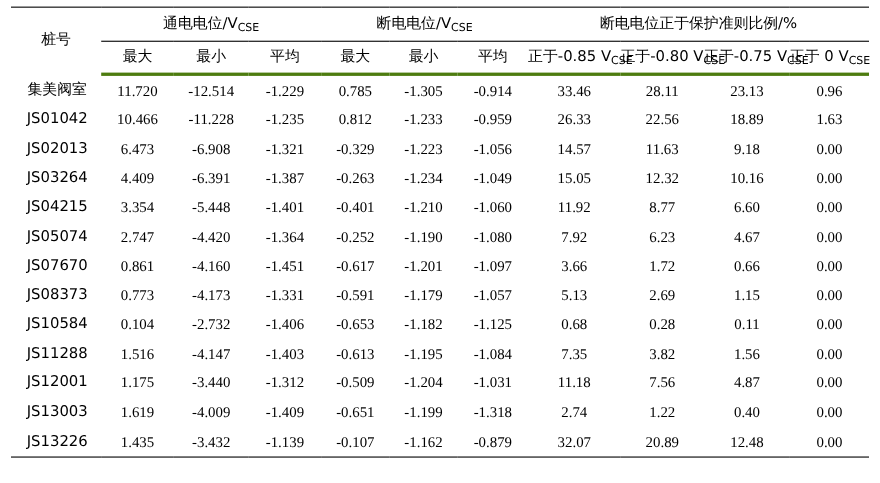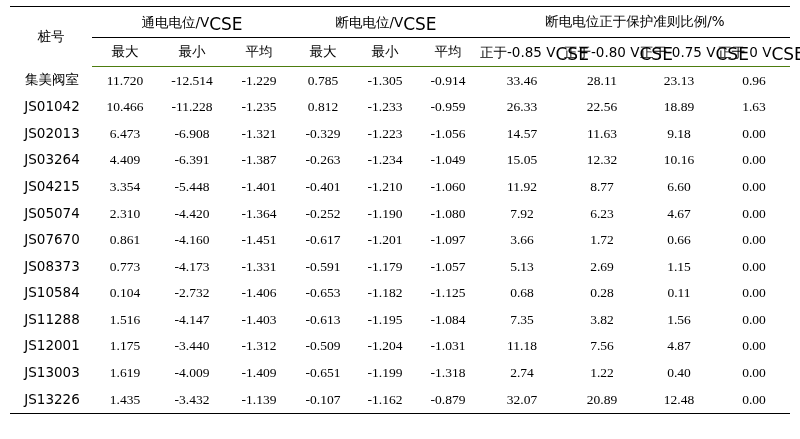--- a/index.html
+++ b/index.html
@@ -39,21 +39,21 @@
   }
   
   .rule-top td { border-top: 1.6px solid #000; }
   .hdr-row1 td {
     height: 30px;
     padding-top: 2px;
     padding-bottom: 2px;
   }
   .hdr-row2 td {
     height: 28px;
-    border-bottom: 1px solid #4d7c0f;
+    border-bottom: 3px solid #4d7c0f;
     padding-bottom: 2px;
   }
   .hdr-row1 td.grp {
     border-bottom: 1px solid #000;
   }
   .hdr-row1 td.stub {
     border-bottom: none;
   }
   .stub-cell {
     vertical-align: middle;
@@ -65,21 +65,21 @@
     text-align: center;
     padding-left: 2px;
   }
   .rule-bottom td { border-bottom: 1.6px solid #000; margin-left: 30px; }
   sub {
     font-size: 8.5px;
     vertical-align: baseline;
     position: relative;
     top: 3px;
   }
-  .sc { font-size: 17px; }
+  .sc { font-size: 10px; }
   .cn { font-family: "DejaVu Sans", sans-serif; font-size: 12.5px; }
   .num { font-family: "Liberation Serif", serif; }
   .unit-wrap { white-space: nowrap; }
 </style>
 </head>
 <body>
 
 <div class="sheet">
   <table class="data-table">
     <colgroup>
@@ -175,21 +175,21 @@
         <td class="num">-0.401</td>
         <td class="num">-1.210</td>
         <td class="num">-1.060</td>
         <td class="num">11.92</td>
         <td class="num">8.77</td>
         <td class="num">6.60</td>
         <td class="num">0.00</td>
       </tr>
       <tr class="body-row">
         <td class="pile cn">JS05074</td>
-        <td class="num">2.310</td>
+        <td class="num">2.747</td>
         <td class="num">-4.420</td>
         <td class="num">-1.364</td>
         <td class="num">-0.252</td>
         <td class="num">-1.190</td>
         <td class="num">-1.080</td>
         <td class="num">7.92</td>
         <td class="num">6.23</td>
         <td class="num">4.67</td>
         <td class="num">0.00</td>
       </tr>

